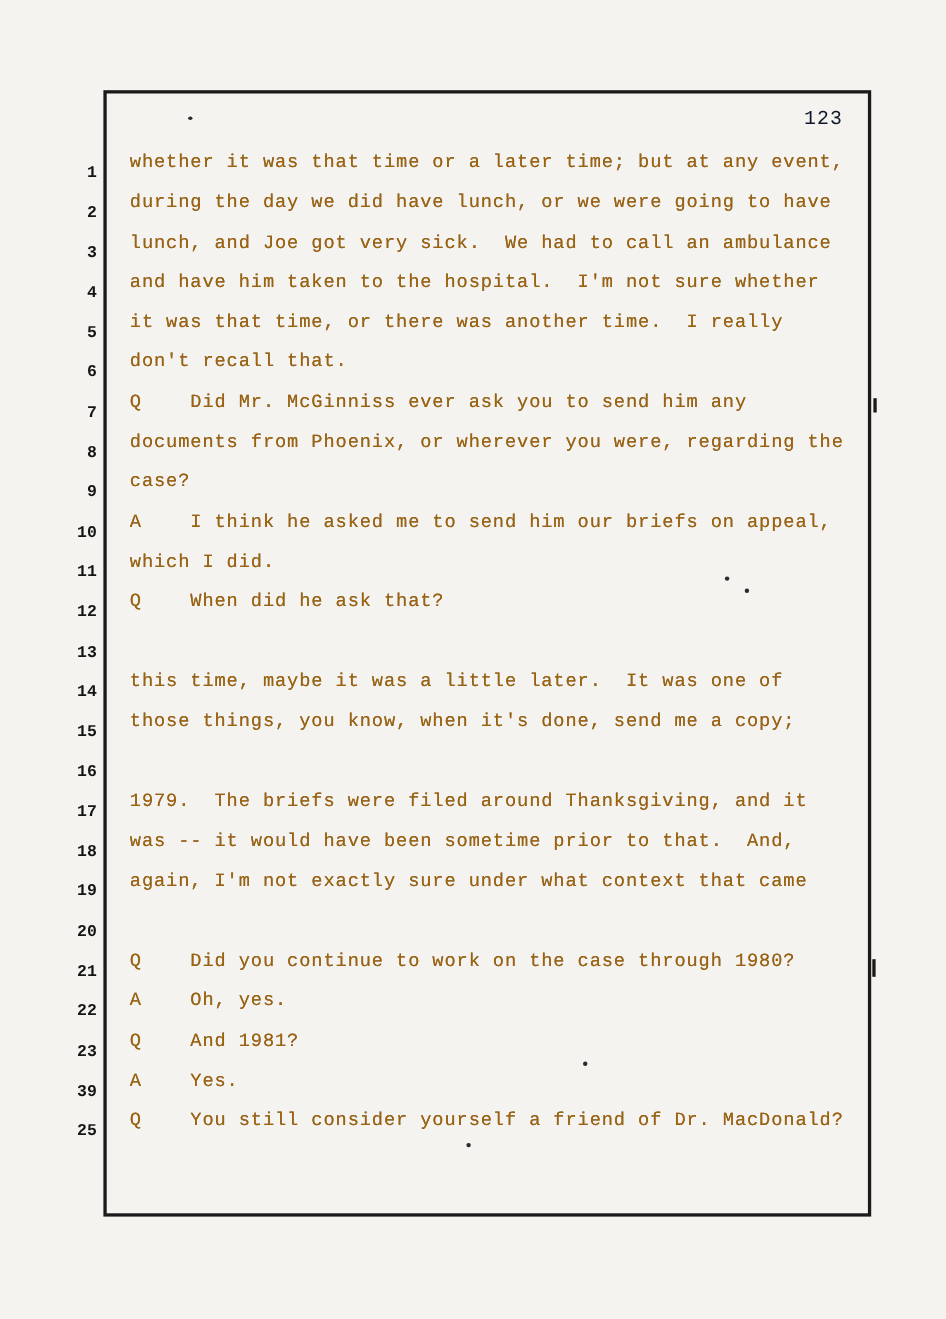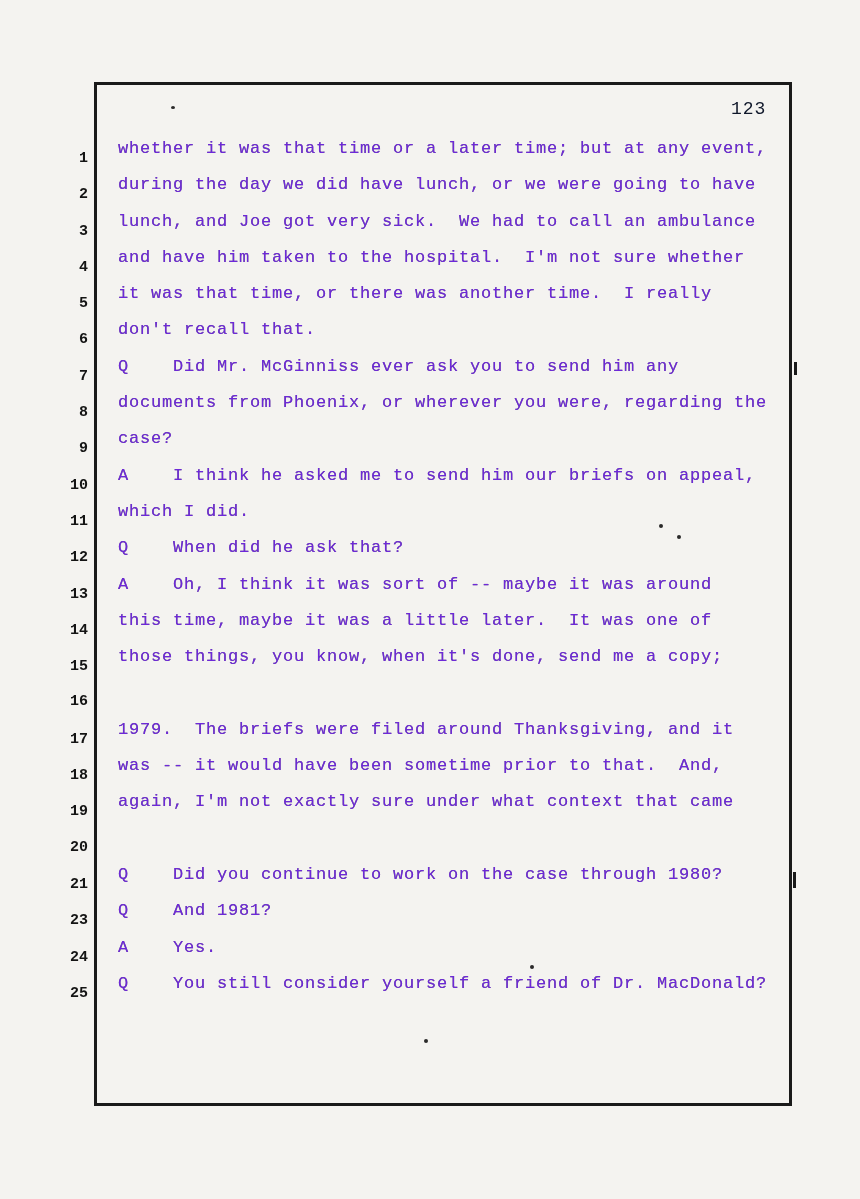--- a/index.html
+++ b/index.html
@@ -59,21 +59,21 @@
     position: relative;
     top: 9px;
     letter-spacing: 0;
   }
   .txt {
     display: inline-block;
     margin-left: 30px;
     white-space: pre;
     font-size: 17px;
     letter-spacing: 0.8px;
-    color: #6d28d9;
+    color: #a16207;
     text-shadow: 0 0 0.5px rgba(20,20,20,0.55);
   }
   
   .speck {
     position: absolute;
     background: #2a2a2a;
     border-radius: 50%;
   }
   .edge-dash {
     position: absolute;
@@ -133,21 +133,20 @@
       <div class="row">
         <span class="num">11</span>
         <span class="txt">which I did.</span>
       </div>
       <div class="row">
         <span class="num">12</span>
         <span class="txt">Q    When did he ask that?</span>
       </div>
       <div class="row">
         <span class="num">13</span>
-        <span class="txt">A    Oh, I think it was sort of -- maybe it was around</span>
       </div>
       <div class="row">
         <span class="num">14</span>
         <span class="txt">this time, maybe it was a little later.  It was one of</span>
       </div>
       <div class="row">
         <span class="num">15</span>
         <span class="txt">those things, you know, when it's done, send me a copy;</span>
       </div>
       <div class="row">
@@ -166,25 +165,29 @@
         <span class="txt">again, I'm not exactly sure under what context that came</span>
       </div>
       <div class="row">
         <span class="num">20</span>
       </div>
       <div class="row">
         <span class="num">21</span>
         <span class="txt">Q    Did you continue to work on the case through 1980?</span>
       </div>
       <div class="row">
+        <span class="num">22</span>
+        <span class="txt">A    Oh, yes.</span>
+      </div>
+      <div class="row">
         <span class="num">23</span>
         <span class="txt">Q    And 1981?</span>
       </div>
       <div class="row">
-        <span class="num">24</span>
+        <span class="num">39</span>
         <span class="txt">A    Yes.</span>
       </div>
       <div class="row">
         <span class="num">25</span>
         <span class="txt">Q    You still consider yourself a friend of Dr. MacDonald?</span>
       </div>
     </div>
 
   <div class="speck" style="left:171px; top:106px; width:4px; height:3px;"></div>
   <div class="speck" style="left:659px; top:524px; width:4px; height:4px;"></div>

